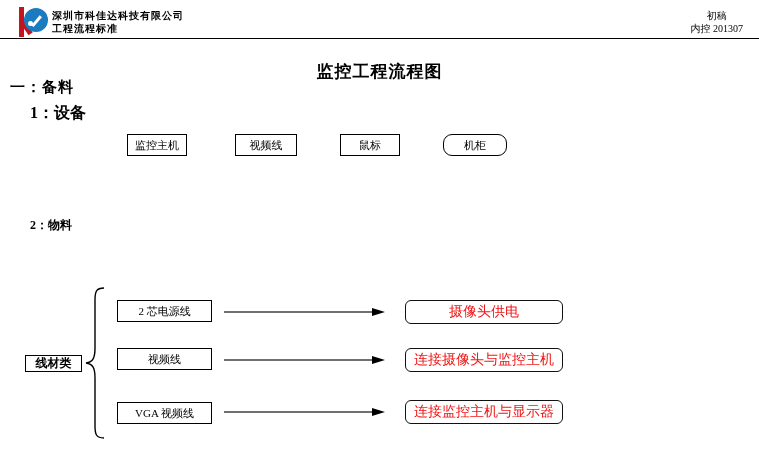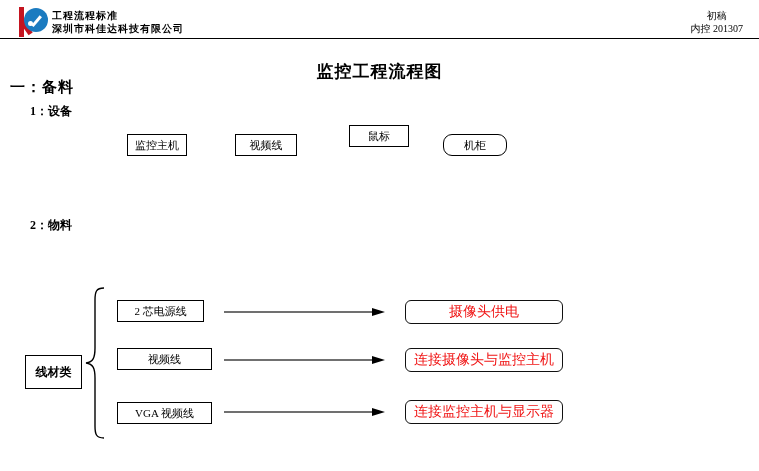--- a/index.html
+++ b/index.html
@@ -47,39 +47,39 @@
   }
   
   .doc-title{
     position:absolute;left:0;top:60px;width:759px;text-align:center;
     font-size:17px;font-weight:bold;letter-spacing:1px;
   }
   .h-section{
     position:absolute;left:10px;top:78px;
     font-size:15px;font-weight:bold;letter-spacing:1px;
   }
-  .h-sub1{position:absolute;left:30px;top:103px;font-size:12px;font-weight:bold;}
+  .h-sub1{position:absolute;left:30px;top:103px;font-size:16px;font-weight:bold;}
   .h-sub2{position:absolute;left:30px;top:217px;font-size:12px;font-weight:bold;}
   
   .box{
     position:absolute;box-sizing:border-box;height:22px;
     border:1.5px solid #000;background:#fff;
     display:flex;align-items:center;justify-content:center;
     font-size:11px;
   }
   .eq0{left:25px;top:134px;width:67px;}
   .eq1{left:127px;top:134px;width:60px;}
   .eq2{left:235px;top:134px;width:62px;}
-  .eq3{left:340px;top:125px;width:60px;margin-left:9px;}
+  .eq3{left:340px;top:134px;width:60px;}
   .eq4{left:443px;top:134px;width:64px;border-radius:9px;}
   .category-box{
-    left:25px;top:355px;width:57px;height:34px;
+    left:25px;top:355px;width:57px;height:17px;
     font-weight:bold;font-size:12px;
   }
-  .src0{left:117px;top:300px;width:87px;}
+  .src0{left:117px;top:300px;width:95px;}
   .src1{left:117px;top:348px;width:95px;}
   .src2{left:117px;top:402px;width:95px;}
   
   .result-box{
     position:absolute;box-sizing:border-box;left:405px;width:158px;height:24px;
     border:1.5px solid #111;border-radius:6px;background:#fff;
     display:flex;align-items:center;justify-content:center;
     font-size:14px;color:#f01414;
   }
   .res0{top:300px;}
@@ -97,22 +97,22 @@
 
   <div class="logo">
     <span class="red-bar"></span>
     <span class="red-leg"></span>
     <span class="blue-disc"></span>
     <span class="white-hand"></span>
     <span class="white-dot"></span>
   </div>
 
   <div class="company-block">
+    <div>深圳市科佳达科技有限公司</div>
     <div>工程流程标准</div>
-    <div>深圳市科佳达科技有限公司</div>
   </div>
 
   <div class="draft-block">
     <div>初稿</div>
     <div>内控 201307</div>
   </div>
 
   <div class="header-rule"></div>
 
   <div class="doc-title">监控工程流程图</div>

